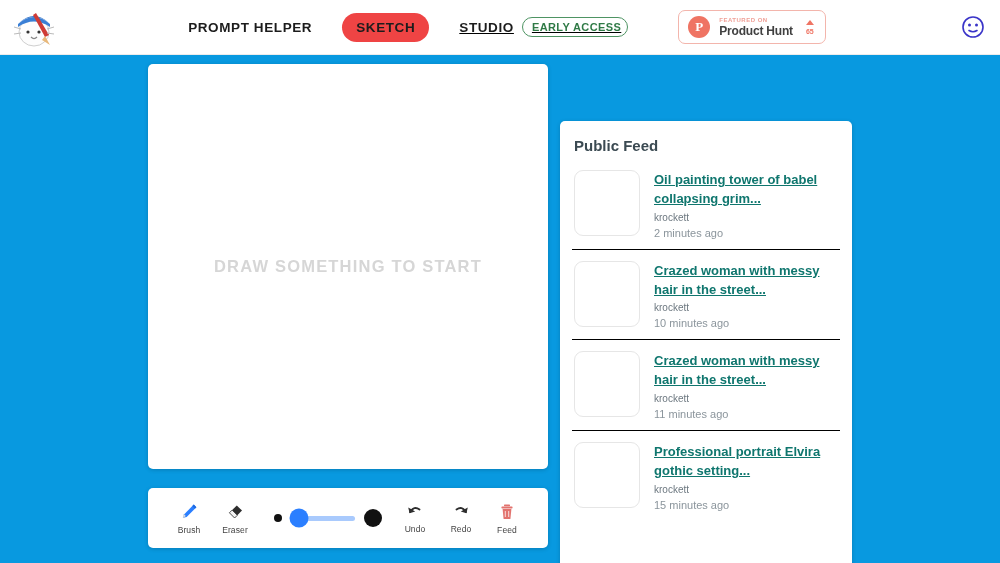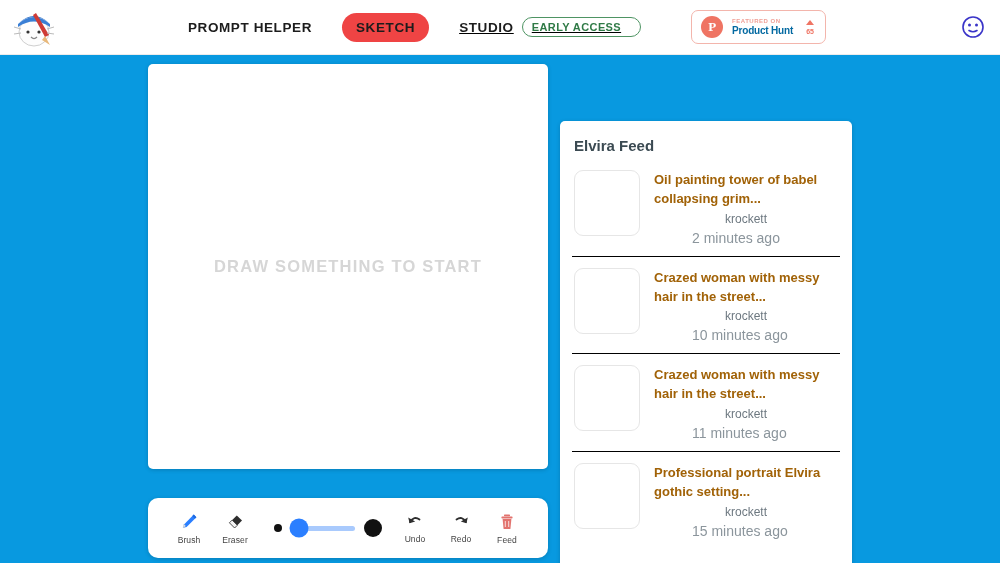--- a/index.html
+++ b/index.html
@@ -53,21 +53,21 @@
   .nav-studio-wrap .nav-label {
     font-size: 13.5px; font-weight: bold; letter-spacing: 0.6px; color: #1c1c1c;
   }
   .early-access {
     font-size: 11px;
     font-weight: bold;
     letter-spacing: 0.4px;
     color: #2f7a46;
     border: 1.5px solid #4e9463;
     border-radius: 13px;
-    padding: 4px 19px 3px 9px;
+    padding: 4px 6px 3px 9px;
     line-height: 1;
     white-space: nowrap;
   }
   .ph-badge {
     margin-left: 24px;
     display: flex;
     align-items: center;
     gap: 9px;
     border: 1.5px solid #f3b5ac;
     border-radius: 7px;
@@ -83,21 +83,21 @@
     font-size: 13px;
     font-weight: bold;
     display: flex; align-items: center; justify-content: center;
     font-family: "Liberation Serif", serif;
   }
   .ph-text { display: flex; flex-direction: column; line-height: 1; }
   .ph-featured {
     font-size: 6px; font-weight: bold; color: #f0a097; letter-spacing: 0.5px;
     margin-bottom: 2px;
   }
-  .ph-name { font-size: 10px; font-weight: bold; color: #0369a1; letter-spacing: -0.2px; }
+  .ph-name { font-size: 12px; font-weight: bold; color: #404040; letter-spacing: -0.2px; }
   .ph-vote { display: flex; flex-direction: column; align-items: center; line-height: 1; margin-left: 4px; }
   .ph-arrow {
     width: 0; height: 0;
     border-left: 4px solid transparent;
     border-right: 4px solid transparent;
     border-bottom: 5px solid #ef7463;
     margin-bottom: 3px;
   }
   .ph-count { font-size: 7px; font-weight: bold; color: #ef7463; }
   .avatar-btn {
@@ -130,24 +130,24 @@
     cursor: crosshair;
   }
   .canvas-placeholder {
     color: #d6d6d6;
     font-size: 16.5px;
     font-weight: bold;
     letter-spacing: 1.2px;
   }
 
   .toolbar {
-    margin-top: 29px;
+    margin-top: 19px;
     width: 400px; height: 60px;
     background: #ffffff;
-    border-radius: 10px;
+    border-radius: 5px;
     box-shadow: 0 1px 4px rgba(0,0,0,0.18);
     display: flex;
     align-items: center;
     padding: 0 18px;
     gap: 0;
   }
   .tool {
     display: flex;
     flex-direction: column;
     align-items: center;
@@ -218,26 +218,27 @@
     width: 66px; height: 66px;
     border: 1px solid #e6e6e6;
     border-radius: 9px;
     background: #fff;
     flex: none;
   }
   .feed-meta { display: flex; flex-direction: column; padding-top: 1px; min-width: 0; }
   .feed-item-title {
     font-size: 13px;
     font-weight: bold;
-    color: #a16207;
+    color: #0f766e;
     line-height: 1.45;
     margin-bottom: 3px;
-  }
-  .feed-author { font-size: 12px; color: #6d7880; margin-bottom: 4px; text-align: center; }
-  .feed-time { font-size: 14px; color: #8b959c; margin-left: 38px; }
+    text-decoration: underline;
+  }
+  .feed-author { font-size: 10px; color: #6d7880; margin-bottom: 4px; }
+  .feed-time { font-size: 11px; color: #8b959c; }
 </style>
 </head>
 <body>
 
 <div class="header">
 
   <svg class="logo" viewBox="0 0 44 46">
     <ellipse cx="22" cy="28" rx="15" ry="14" fill="#fdfdfd" stroke="#cfcfcf" stroke-width="1"></ellipse>
     <path d="M7 19 Q22 5 37 19 Q30 13 22 13 Q14 13 7 19 Z" fill="#2f6fc4"></path>
     <path d="M6 20 Q22 6 38 20 L38 23 Q22 12 6 23 Z" fill="#3a7fd5"></path>
@@ -342,21 +343,21 @@
           <path d="M8.3 9 L8.3 15 M11.7 9 L11.7 15" stroke="#fbeceb" stroke-width="0.9"></path>
         </svg>
         <span class="tool-label danger">Feed</span>
       </div>
 
     </div>
 
   </div>
 
   <div class="feed-card">
-    <div class="feed-title">Elvira Feed</div>
+    <div class="feed-title">Public Feed</div>
 
     <div class="feed-item first">
       <div class="feed-thumb"></div>
       <div class="feed-meta">
         <div class="feed-item-title">Oil painting tower of babel collapsing grim...</div>
         <div class="feed-author">krockett</div>
         <div class="feed-time">2 minutes ago</div>
       </div>
     </div>
 

